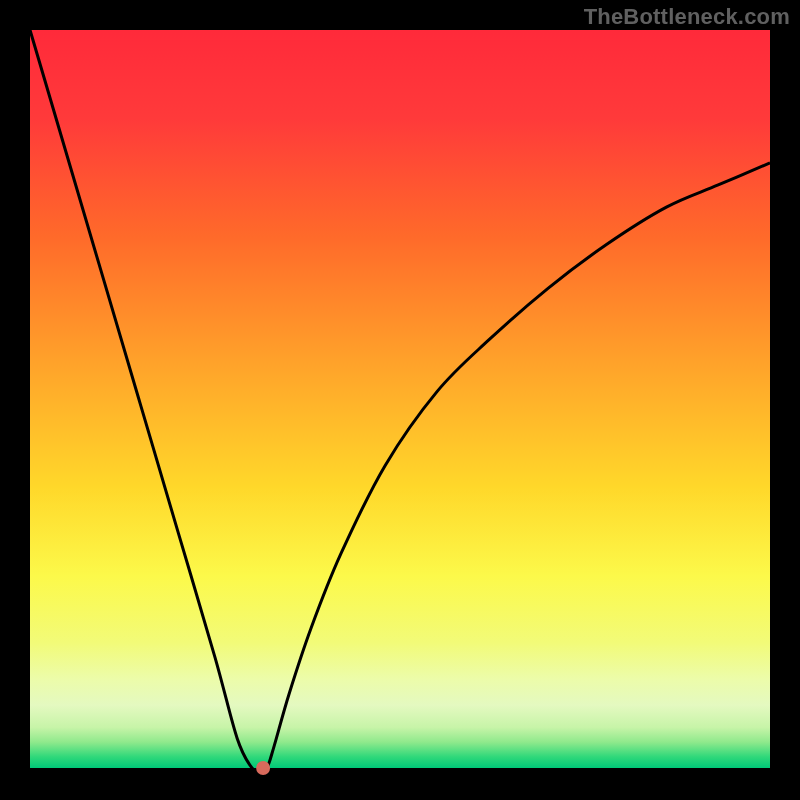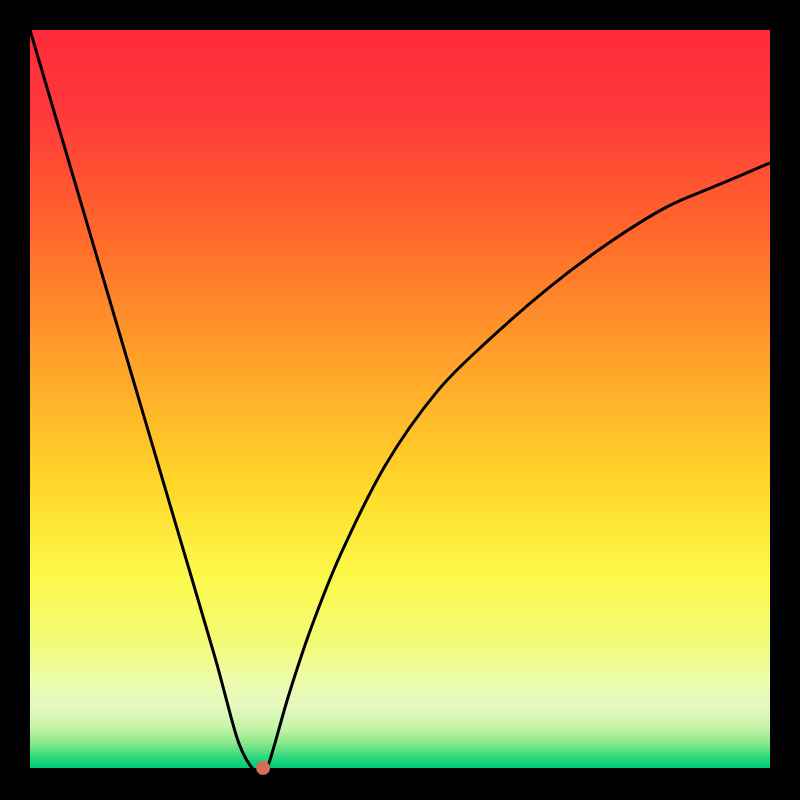--- a/index.html
+++ b/index.html
@@ -28,20 +28,21 @@
     z-index: 5;
   }
   svg {
     display: block;
   }
 </style>
 </head>
 <body>
 
 <div class="frame">
+  <div class="watermark">TheBottleneck.com</div>
   <svg id="chart-svg" width="800" height="800" viewBox="0 0 800 800">
     <defs>
       <linearGradient id="bg-grad" x1="0" y1="0" x2="0" y2="1">
           <stop offset="0%" stop-color="#ff2a3a"></stop>
           <stop offset="12%" stop-color="#ff3a3a"></stop>
           <stop offset="28.000000000000004%" stop-color="#ff6a2a"></stop>
           <stop offset="45%" stop-color="#ffa22a"></stop>
           <stop offset="62%" stop-color="#ffd82a"></stop>
           <stop offset="74%" stop-color="#fcf94a"></stop>
           <stop offset="83%" stop-color="#f2fb78"></stop>

